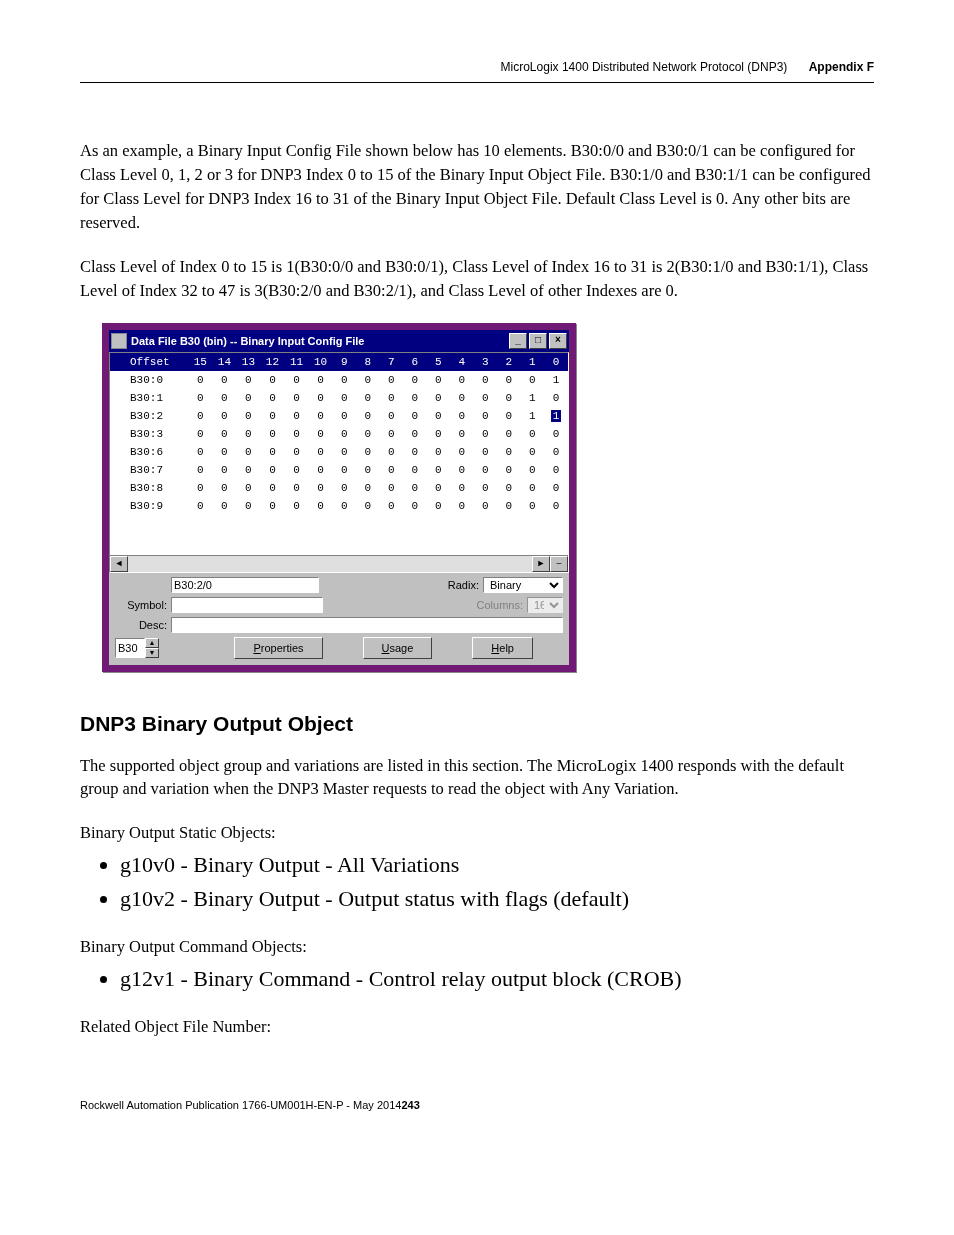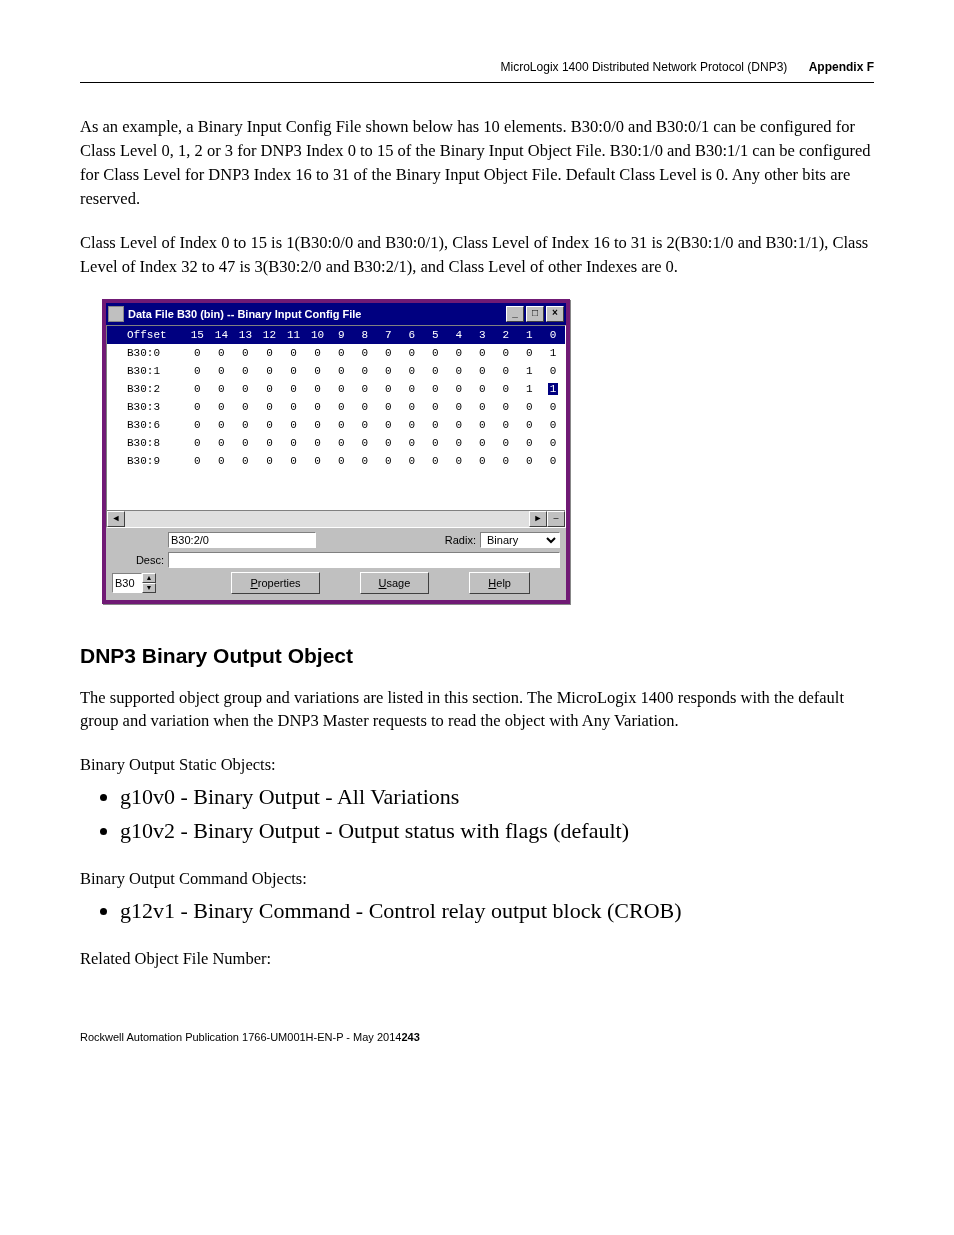--- a/index.html
+++ b/index.html
@@ -11,21 +11,21 @@
     width: 954px;
   }
   .page {
     padding: 60px 80px 40px 80px;
   }
   .running-head {
     text-align: right;
     font-size: 12px;
     padding-bottom: 8px;
     border-bottom: 1px solid #000;
-    margin-bottom: 32px;
+    margin-bottom: 56px;
     font-family: Arial, Helvetica, sans-serif;
   }
   .running-head .appendix {
     font-weight: bold;
     margin-left: 18px;
   }
   .bodytext {
     font-size: 16.5px;
     line-height: 1.45;
     margin: 0 0 20px 0;
@@ -55,21 +55,21 @@
     font-size: 11px;
     margin-top: 60px;
     font-family: Arial, Helvetica, sans-serif;
   }
   .footer .pn { font-weight: bold; }
 
   
   .win {
     width: 460px;
     margin: 12px 0 30px 22px;
-    border: 4px solid #701a75;
+    border: 7px solid #701a75;
     font-family: "MS Sans Serif","Arial",sans-serif;
     font-size: 11px;
     background: #c0c0c0;
     box-shadow: 1px 1px 0 #888;
   }
   .titlebar {
     background: #000080;
     color: #fff;
     display: flex;
     align-items: center;
@@ -367,20 +367,39 @@
               <td>0</td>
               <td>0</td>
               <td>0</td>
               <td>0</td>
               <td>0</td>
               <td>0</td>
               <td>0</td>
               <td>0</td>
             </tr>
             <tr>
+              <td class="off">B30:7</td>
+              <td>0</td>
+              <td>0</td>
+              <td>0</td>
+              <td>0</td>
+              <td>0</td>
+              <td>0</td>
+              <td>0</td>
+              <td>0</td>
+              <td>0</td>
+              <td>0</td>
+              <td>0</td>
+              <td>0</td>
+              <td>0</td>
+              <td>0</td>
+              <td>0</td>
+              <td>0</td>
+            </tr>
+            <tr>
               <td class="off">B30:8</td>
               <td>0</td>
               <td>0</td>
               <td>0</td>
               <td>0</td>
               <td>0</td>
               <td>0</td>
               <td>0</td>
               <td>0</td>
               <td>0</td>
@@ -423,20 +442,29 @@
     </div>
 
     <div class="panel">
       <div class="row">
         <label>&nbsp;</label>
         <input type="text" class="grow" style="max-width: 230px;" value="B30:2/0">
         <span style="flex:1"></span>
         <span class="rlabel">Radix:</span>
         <select style="width:80px">
           <option>Binary</option>
+        </select>
+      </div>
+      <div class="row">
+        <label>Symbol:</label>
+        <input type="text" class="grow" style="max-width: 230px;" value="">
+        <span style="flex:1"></span>
+        <span class="rlabel" style="color:#808080">Columns:</span>
+        <select class="cols" disabled="">
+          <option>16</option>
         </select>
       </div>
       <div class="row">
         <label>Desc:</label>
         <input type="text" class="grow" value="" style="">
       </div>
       <div class="btnrow">
         <div class="spin">
           <input type="text" value="B30" style="">
           <div class="ar">

